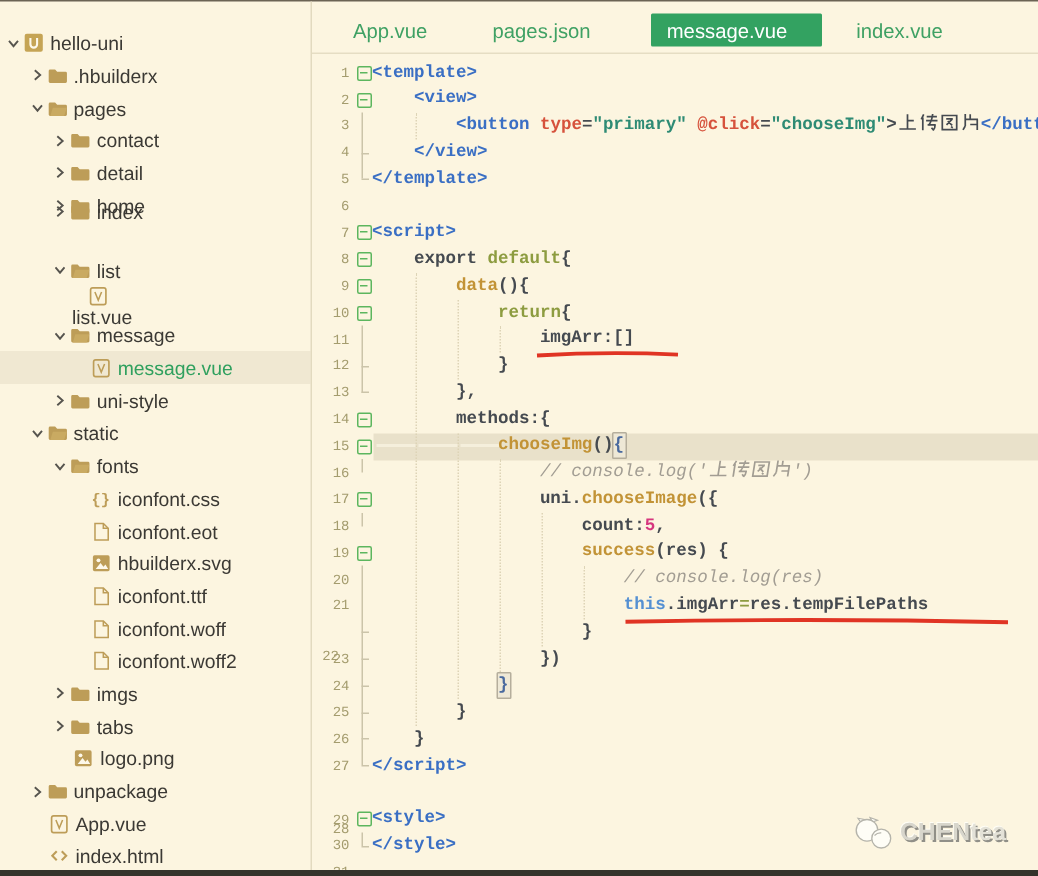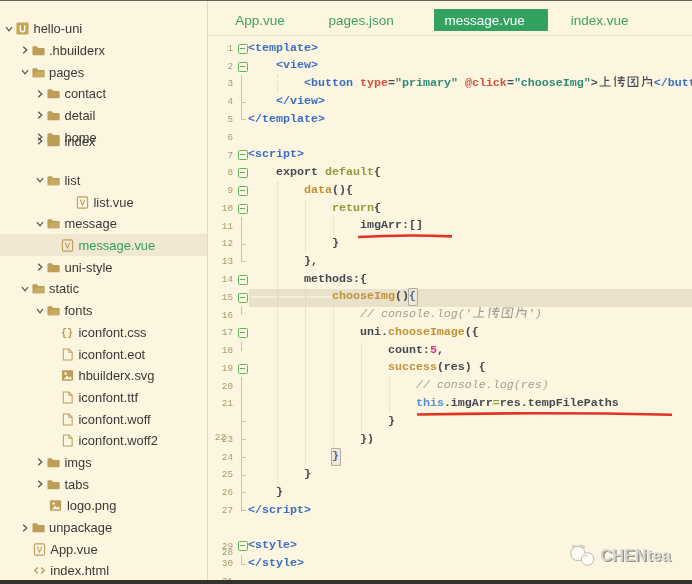--- a/index.html
+++ b/index.html
@@ -114,21 +114,21 @@
     <div class="trow" style="left:35px;top:168.4px;">
       <svg class="chev" viewBox="0 0 10 10">
         <polyline points="2,3.2 5,6.8 8,3.2" fill="none" stroke="#56544e" stroke-width="1.25"></polyline>
       </svg>
       <svg class="icon" viewBox="0 0 14 13">
         <path d="M0.5 3 a1 1 0 0 1 1-1 h3.6 l1.5 1.7 h6 a1 1 0 0 1 1 1 v6 a1 1 0 0 1 -1 1 H1.5 a1 1 0 0 1 -1-1 Z" fill="#bd9d58"></path>
         <path d="M1.6 11.7 L3.5 5.8 h10 l-1.9 5.9 Z" fill="#c9aa62"></path>
       </svg>
       <span class="">list</span>
     </div>
-    <div class="trow" style="left:76px;top:190.1px;">
+    <div class="trow" style="left:48px;top:190.1px;flex-direction:column;">
       <svg class="icon" viewBox="0 0 14 13">
         <rect x="1.5" y="0.5" width="11" height="12" rx="1.5" fill="none" stroke="#bd9d58" stroke-width="1.2"></rect>
         <path d="M4.6 3.5 L7 9.3 L9.4 3.5" fill="none" stroke="#bd9d58" stroke-width="1.1"></path>
       </svg>
       <span class="">list.vue</span>
     </div>
     <div class="trow" style="left:35px;top:211.8px;">
       <svg class="chev" viewBox="0 0 10 10">
         <polyline points="2,3.2 5,6.8 8,3.2" fill="none" stroke="#56544e" stroke-width="1.25"></polyline>
       </svg>

